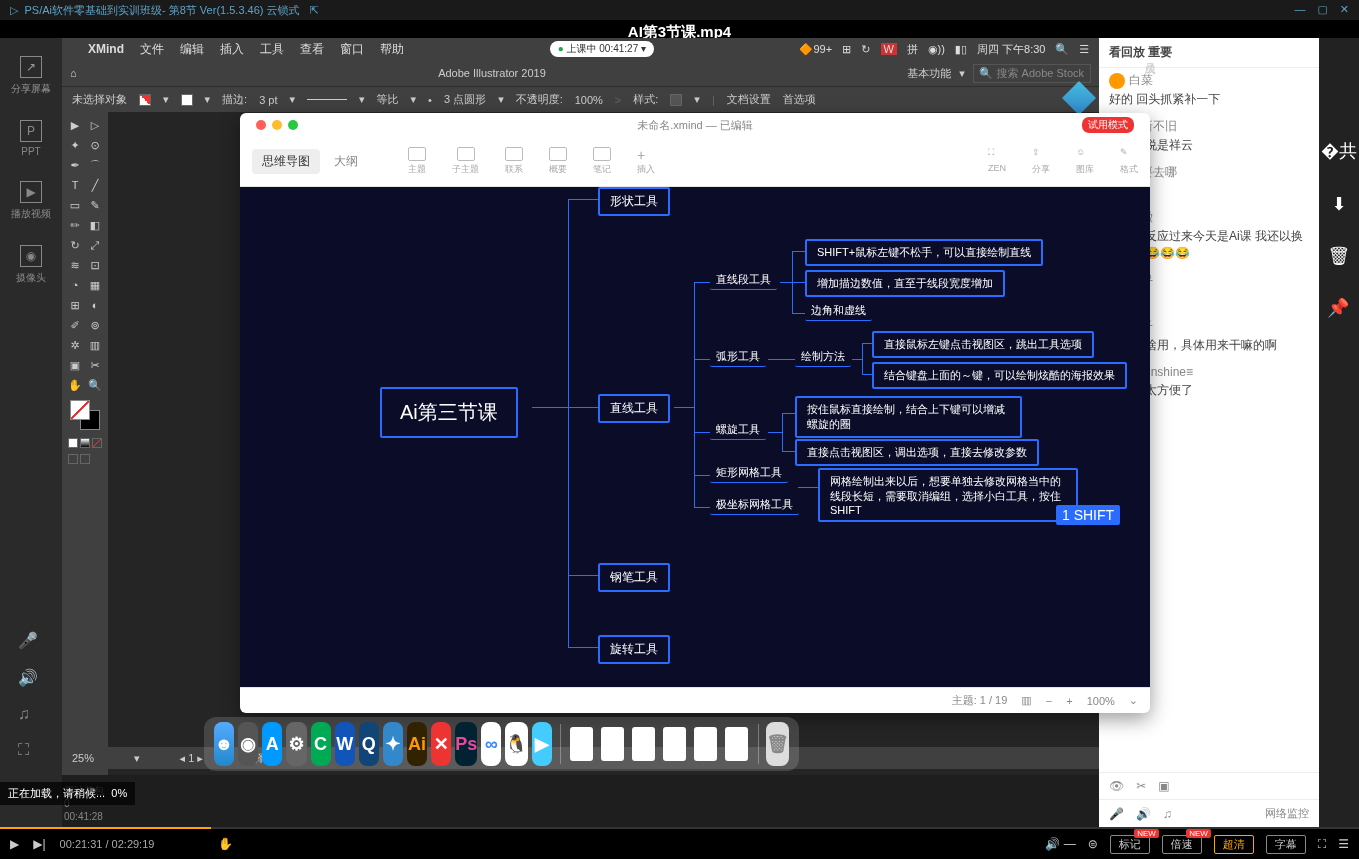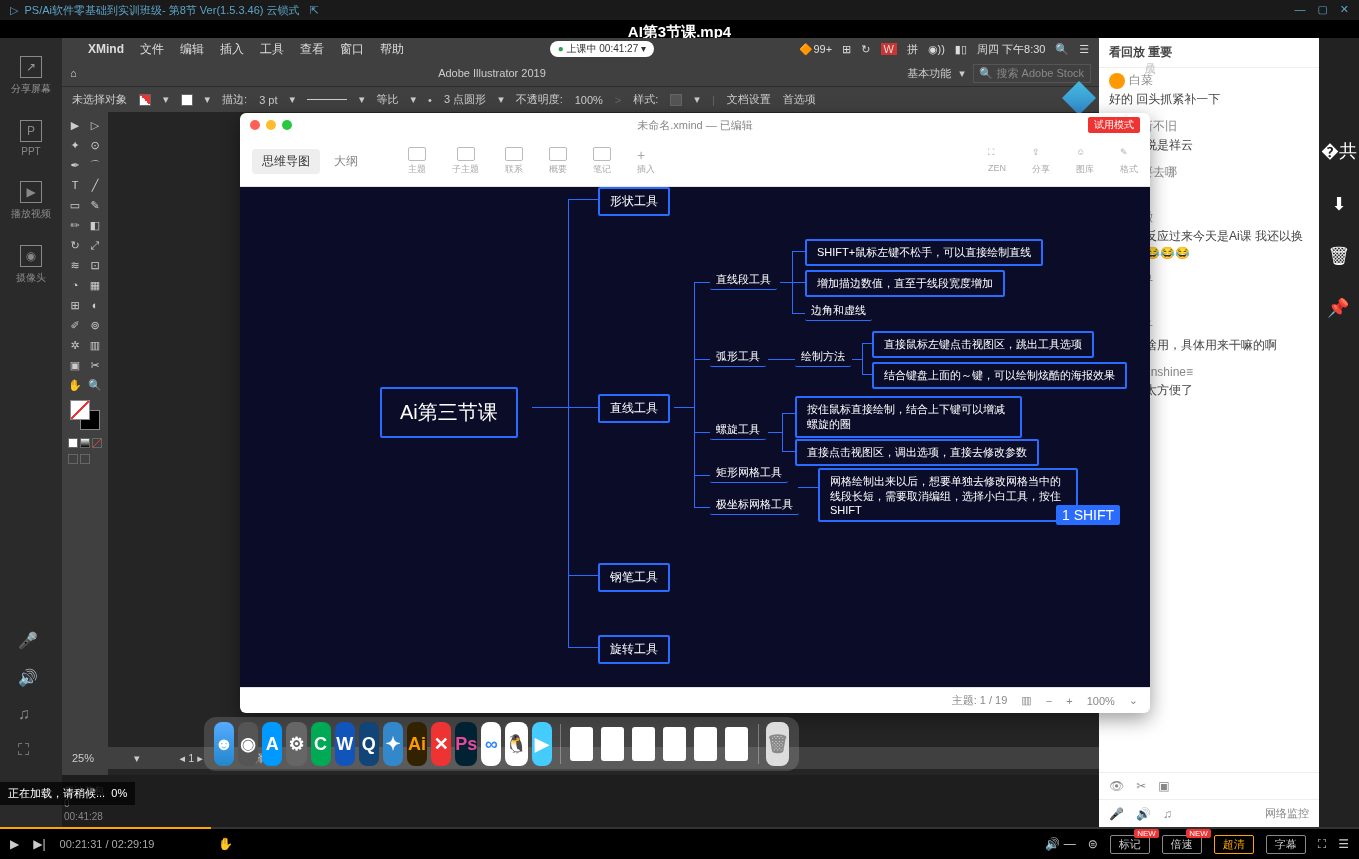--- a/index.html
+++ b/index.html
@@ -51,26 +51,26 @@
 .ai-tools .tool { width: 18px; height: 18px; color: #ccc; display: flex; align-items: center; justify-content: center; font-size: 11px; cursor: pointer; }
 .ai-tools .swatch-big { grid-column: 1/3; height: 30px; position: relative; margin: 4px 2px; }
 .ai-tools .swatch-big .front { width: 20px; height: 20px; background: #fff; position: absolute; top: 0; left: 2px; border: 1px solid #888;}
 .ai-tools .swatch-big .front::after { content:""; position: absolute; inset: 0; background: linear-gradient(-45deg, transparent 47%, #e33 47%, #e33 53%, transparent 53%);}
 .ai-tools .swatch-big .back { width: 20px; height: 20px; background: #000; position: absolute; top: 10px; left: 12px; border: 1px solid #888;}
 .ai-tools .strip { grid-column: 1/3; display: flex; gap: 2px; margin: 2px;}
 .ai-tools .strip > div { width:10px; height:10px; border:1px solid #666; }
 
 
 .xmind-window { position: absolute; top: 75px; left: 178px; width: 910px; height: 600px; background: #fff; border-radius: 6px; box-shadow: 0 6px 20px rgba(0,0,0,.4); color: #333; overflow: hidden; }
-.xmind-titlebar { height: 24px; display: flex; align-items: center; padding: 0 10px; font-size: 11px; color: #888; position: relative; }
+.xmind-titlebar { height: 24px; display: flex; align-items: center; padding: 0 16px; font-size: 11px; color: #888; position: relative; }
 .traffic { display: flex; gap: 6px; }
 .traffic span { width: 10px; height: 10px; border-radius: 50%; }
 .traffic .r{background:#ff5f57}.traffic .y{background:#febc2e}.traffic .g{background:#28c840}
 .xmind-titlebar .title { position: absolute; left: 50%; transform: translateX(-50%); }
-.trial-badge { margin-left: auto; background: #e33; color: #fff; padding: 1px 6px; border-radius: 2px; font-size: 10px;}
+.trial-badge { margin-left: auto; background: #e33; color: #fff; padding: 1px 6px; border-radius: 7px; font-size: 10px;}
 
 .xmind-toolbar { height: 50px; border-bottom: 1px solid #e5e5e5; display: flex; align-items: center; padding: 0 12px; }
 .xm-tabs { display: flex; gap: 4px; }
 .xm-tab { padding: 4px 10px; font-size: 12px; color: #888; cursor: pointer;}
 .xm-tab.active { background: #eee; border-radius: 4px; color: #333; }
 .xm-actions { display: flex; gap: 26px; margin-left: 40px; }
 .xm-act { display: flex; flex-direction: column; align-items: center; font-size: 9px; color: #aaa; cursor: pointer; }
 .xm-act .ic { width: 18px; height: 14px; border: 1px solid #bbb; border-radius: 2px; margin-bottom: 2px;}
 .xm-right { margin-left: auto; display: flex; gap: 26px;}
 

